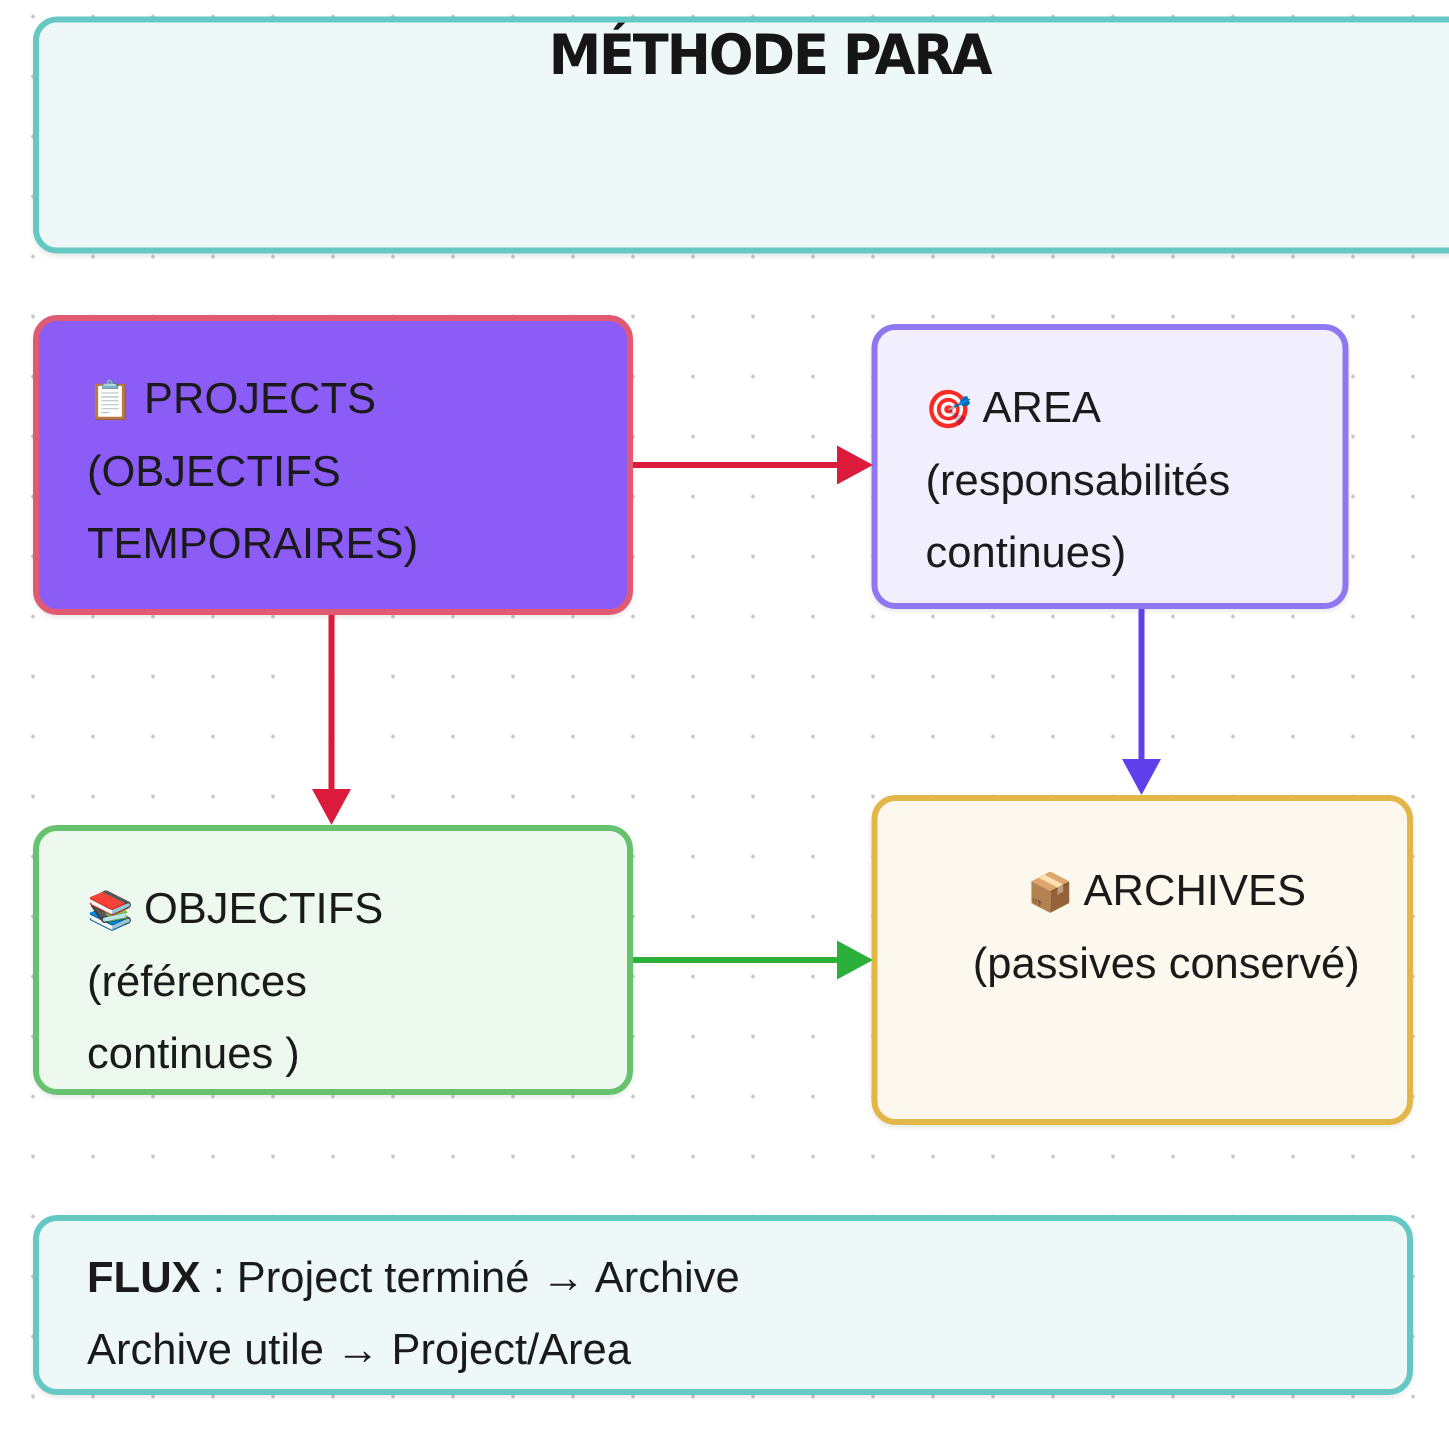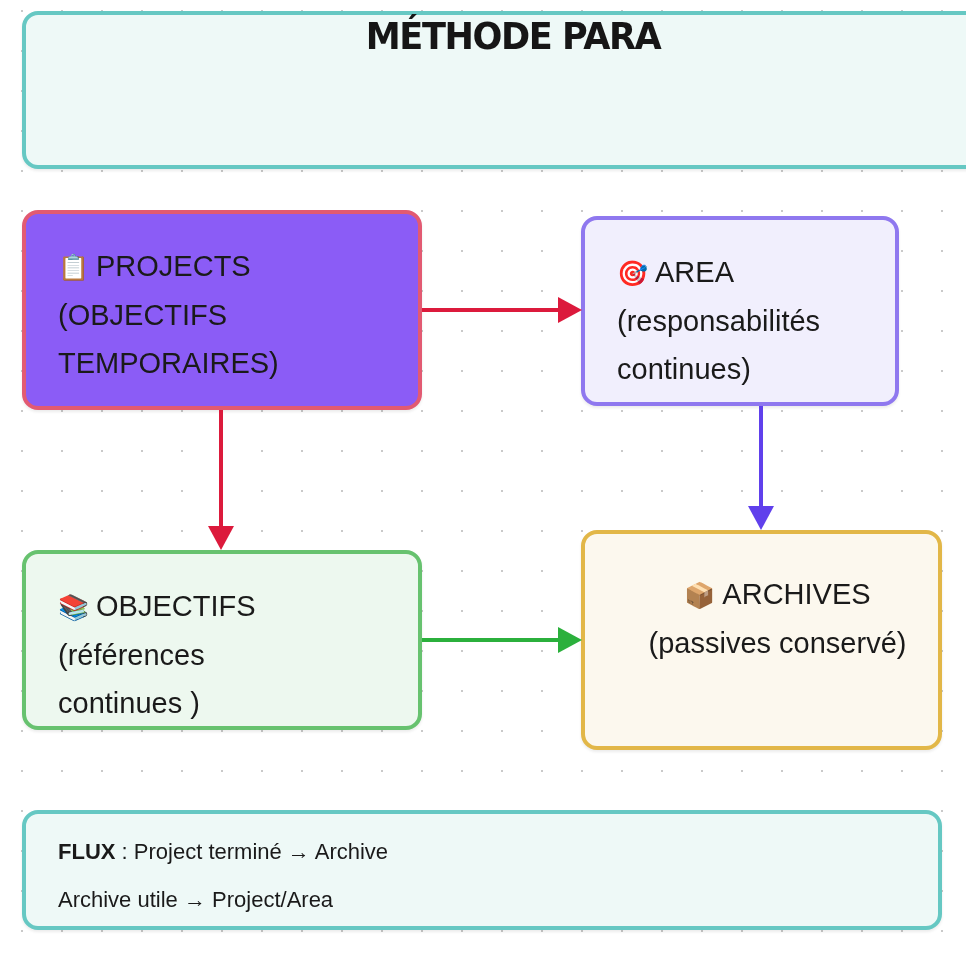--- a/index.html
+++ b/index.html
@@ -54,21 +54,21 @@
     .node .emoji { font-size: 25px; margin-right: 6px; display: inline-block; width: 32px; }
     .projects { left: 22px; top: 210px; width: 400px; height: 200px; background: #8b5cf6; border-color: #e25a72; }
     .area { left: 581px; top: 216px; width: 318px; height: 190px; background: #f1effd; border-color: #8f78ef; }
     .resources { left: 22px; top: 550px; width: 400px; height: 180px; background: #edf8ef; border-color: #67c26f; }
     .archives { left: 581px; top: 530px; width: 361px; height: 220px; background: #fcf8ee; border-color: #e2b748; text-align: center; }
     .archives.node { padding-top: 36px; }
     .area.node { padding-top: 28px; }
     .flux-box {
       left: 22px; top: 810px; width: 920px; height: 120px;
       background: #eef9f7; border-color: #66c8c3;
-      font-size: 22px; line-height: 48px;
+      font-size: 29px; line-height: 48px;
       padding: 14px 0 0 32px;
     }
     .flux-box .line { display: block; white-space: nowrap; }
     .flux-box b { font-weight: bold; }
     svg.arrows { position: absolute; left: 0; top: 0; width: 966px; height: 962px; pointer-events: none; }
   </style>
 </head>
 <body>
 
 <div class="grid"></div>

